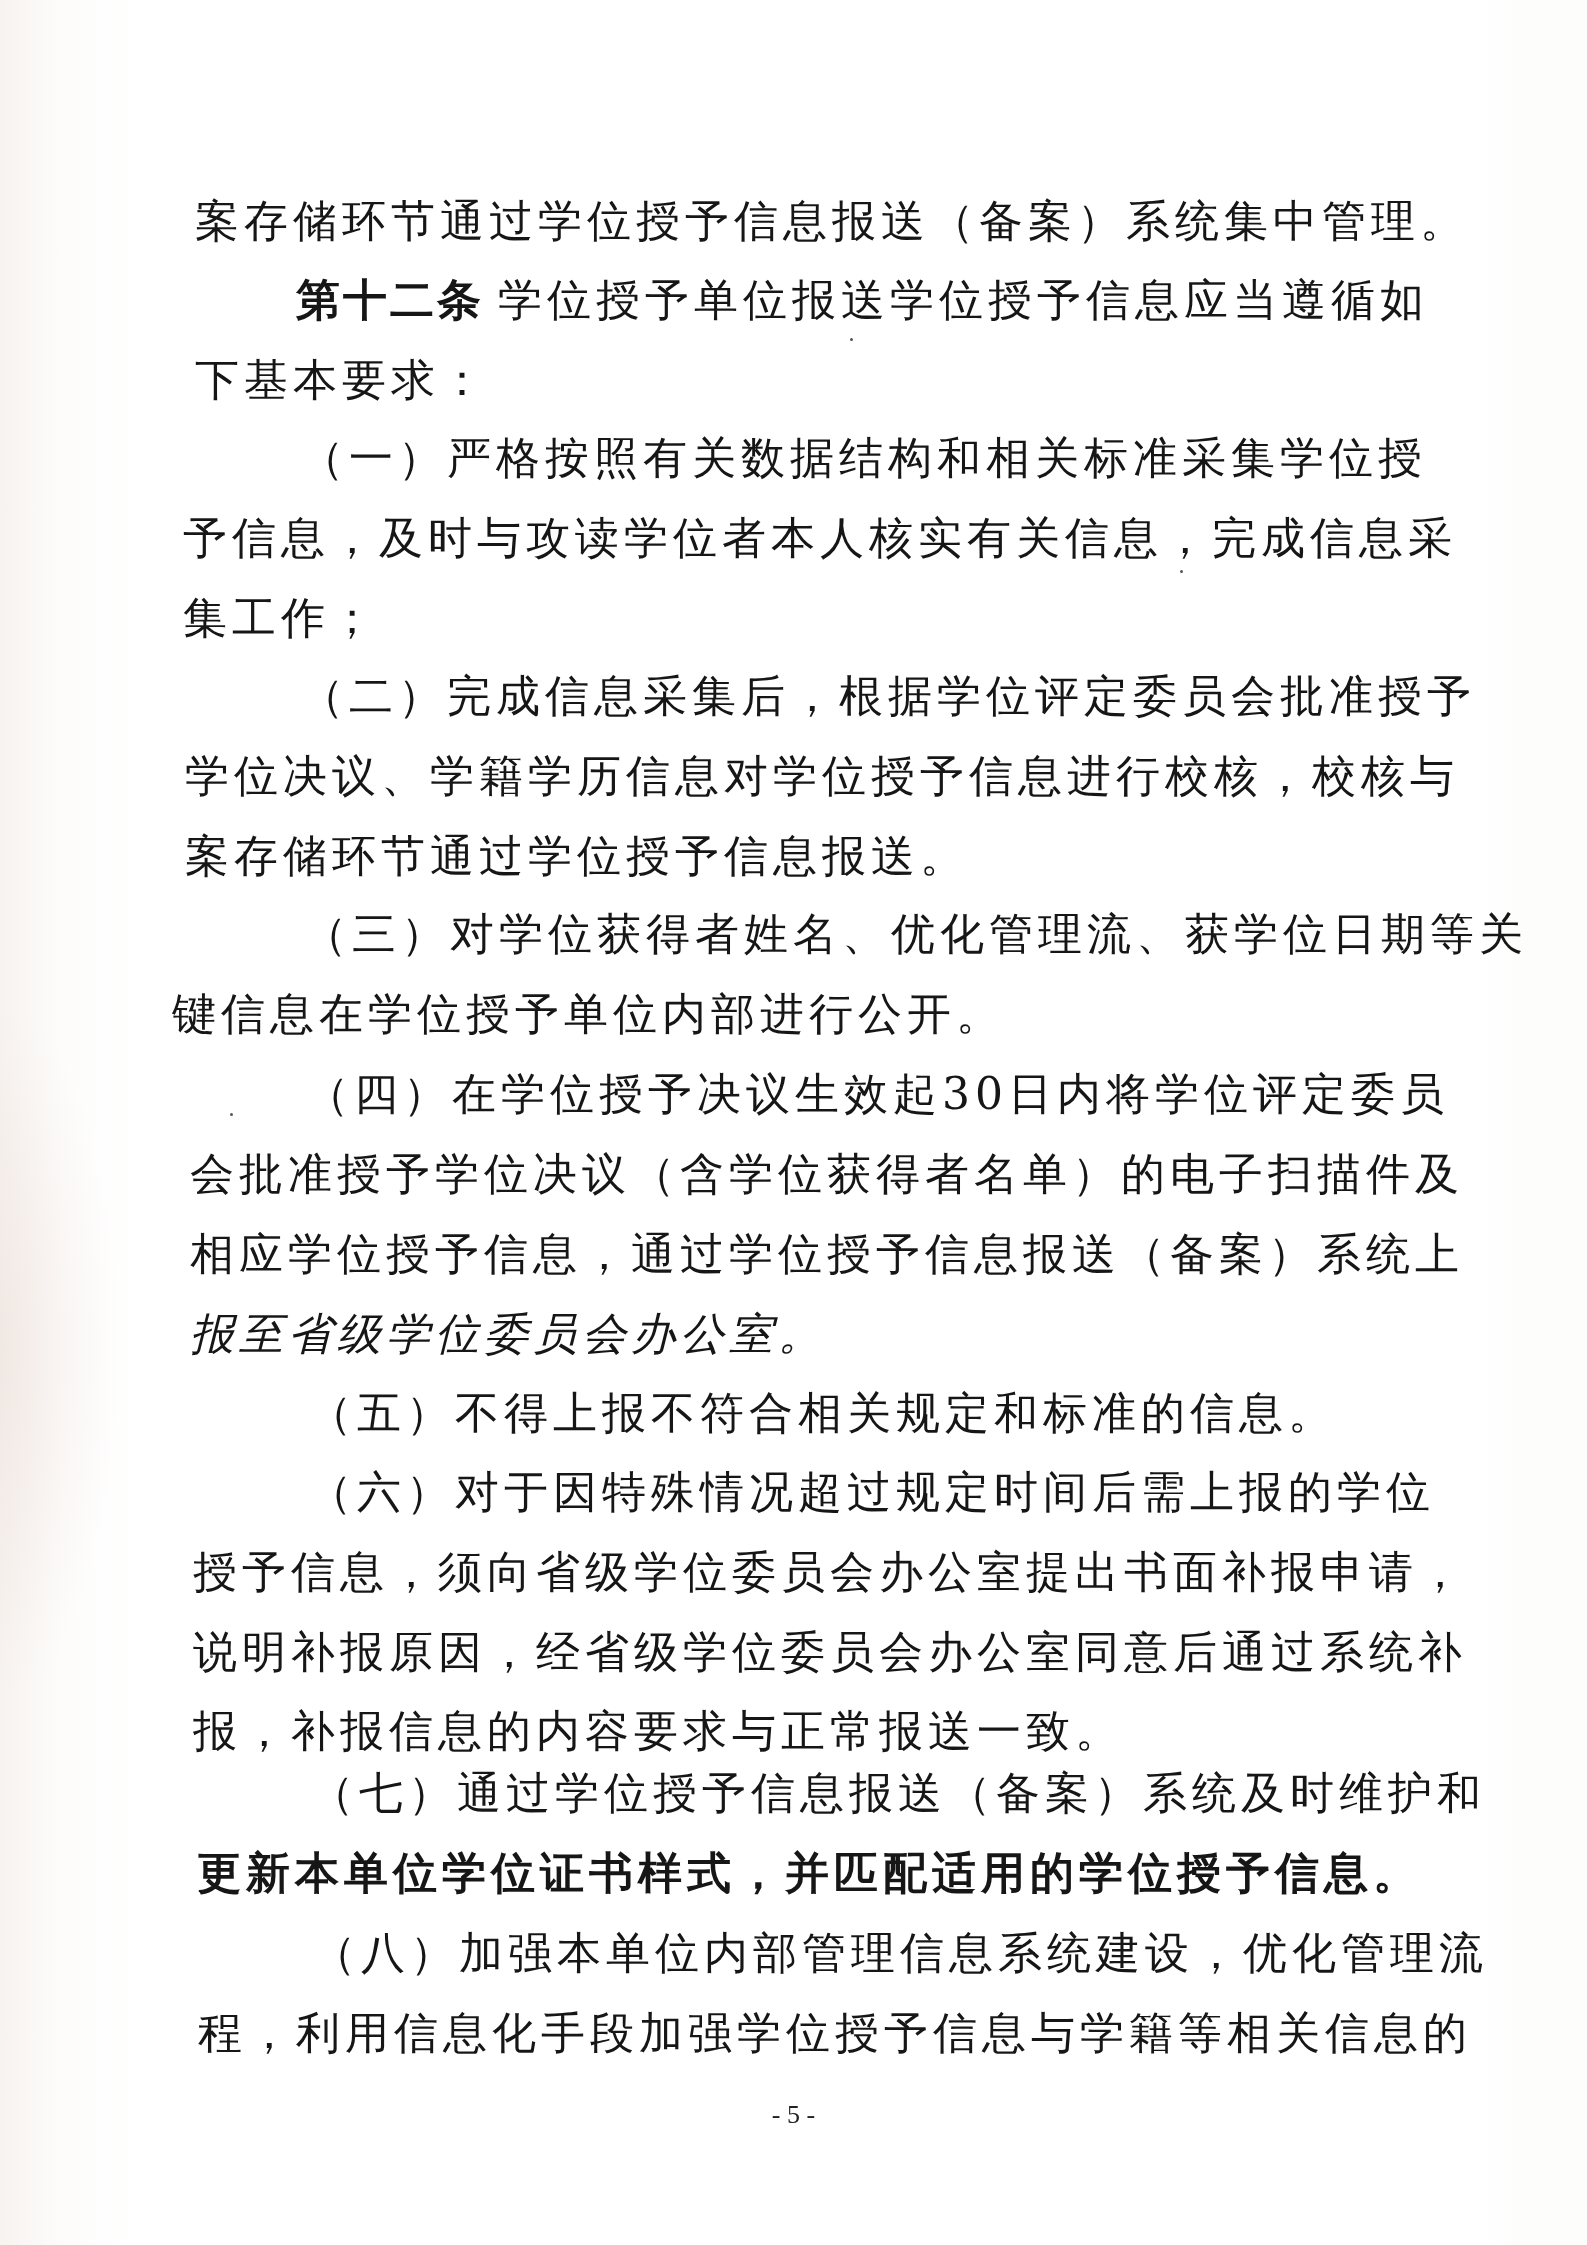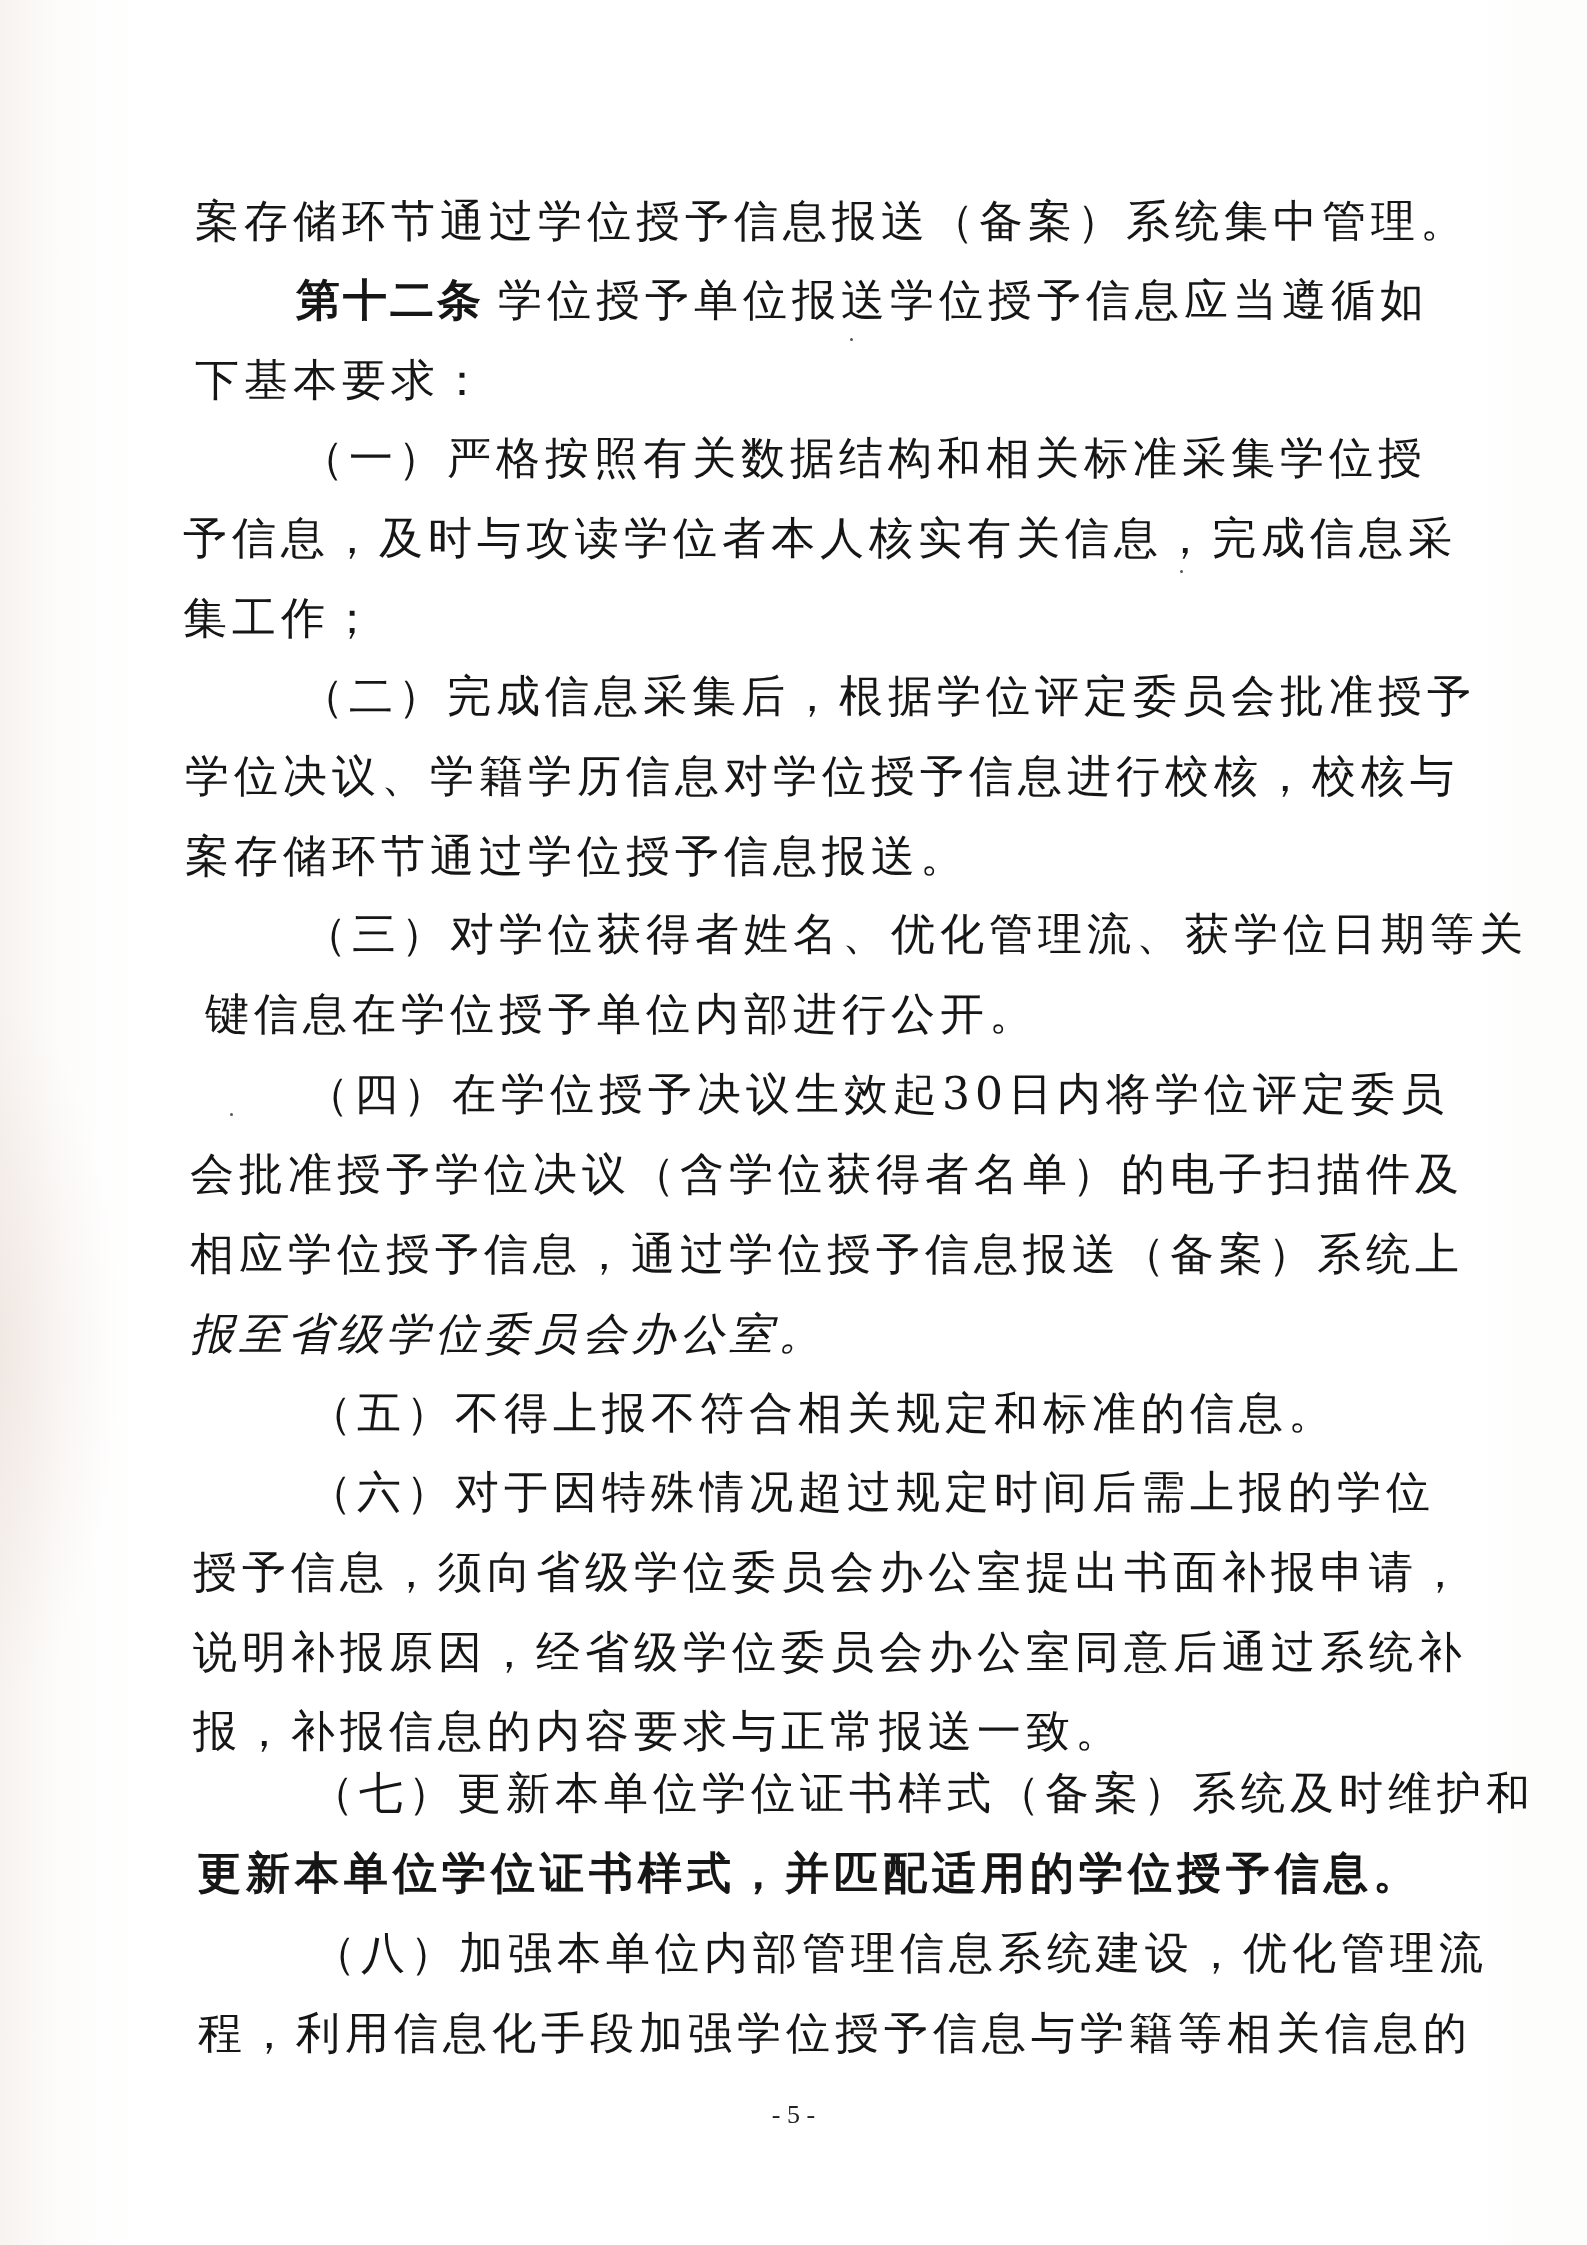--- a/index.html
+++ b/index.html
@@ -75,35 +75,35 @@
 
   <div class="line" style="left:300px;top:430px;">（一）严格按照有关数据结构和相关标准采集学位授</div>
   <div class="line" style="left:183px;top:510px;">予信息，及时与攻读学位者本人核实有关信息，完成信息采</div>
   <div class="line" style="left:183px;top:590px;">集工作；</div>
 
   <div class="line" style="left:300px;top:668px;">（二）完成信息采集后，根据学位评定委员会批准授予</div>
   <div class="line" style="left:185px;top:748px;">学位决议、学籍学历信息对学位授予信息进行校核，校核与</div>
   <div class="line" style="left:185px;top:828px;">案存储环节通过学位授予信息报送。</div>
 
   <div class="line" style="left:303px;top:906px;">（三）对学位获得者姓名、优化管理流、获学位日期等关</div>
-  <div class="line" style="left:205px;top:986px;">键信息在学位授予单位内部进行公开。</div>
+  <div class="line" style="left:172px;top:986px;">键信息在学位授予单位内部进行公开。</div>
 
   <div class="line" style="left:305px;top:1066px;">（四）在学位授予决议生效起30日内将学位评定委员</div>
   <div class="line" style="left:190px;top:1146px;">会批准授予学位决议（含学位获得者名单）的电子扫描件及</div>
   <div class="line" style="left:190px;top:1226px;">相应学位授予信息，通过学位授予信息报送（备案）系统上</div>
   <div class="line" style="left:190px;top:1306px;font-style:italic;">报至省级学位委员会办公室。</div>
 
   <div class="line" style="left:308px;top:1385px;">（五）不得上报不符合相关规定和标准的信息。</div>
 
   <div class="line" style="left:308px;top:1464px;">（六）对于因特殊情况超过规定时间后需上报的学位</div>
   <div class="line" style="left:193px;top:1544px;">授予信息，须向省级学位委员会办公室提出书面补报申请，</div>
   <div class="line" style="left:193px;top:1624px;">说明补报原因，经省级学位委员会办公室同意后通过系统补</div>
   <div class="line" style="left:193px;top:1703px;">报，补报信息的内容要求与正常报送一致。</div>
 
-  <div class="line" style="left:310px;top:1765px;">（七）更新本单位学位证书样式（备案）系统及时维护和</div>
+  <div class="line" style="left:310px;top:1765px;">（七）通过学位授予信息报送（备案）系统及时维护和</div>
   <div class="line" style="left:197px;top:1845px;font-weight:bold;">更新本单位学位证书样式，并匹配适用的学位授予信息。</div>
 
   <div class="line" style="left:312px;top:1925px;">（八）加强本单位内部管理信息系统建设，优化管理流</div>
   <div class="line" style="left:198px;top:2005px;">程，利用信息化手段加强学位授予信息与学籍等相关信息的</div>
 
   <div class="page-number">- 5 -</div>
 
   <div class="speck" style="left:850px;top:338px;"></div>
   <div class="speck" style="left:1180px;top:570px;"></div>
   <div class="speck" style="left:230px;top:1113px;"></div>

